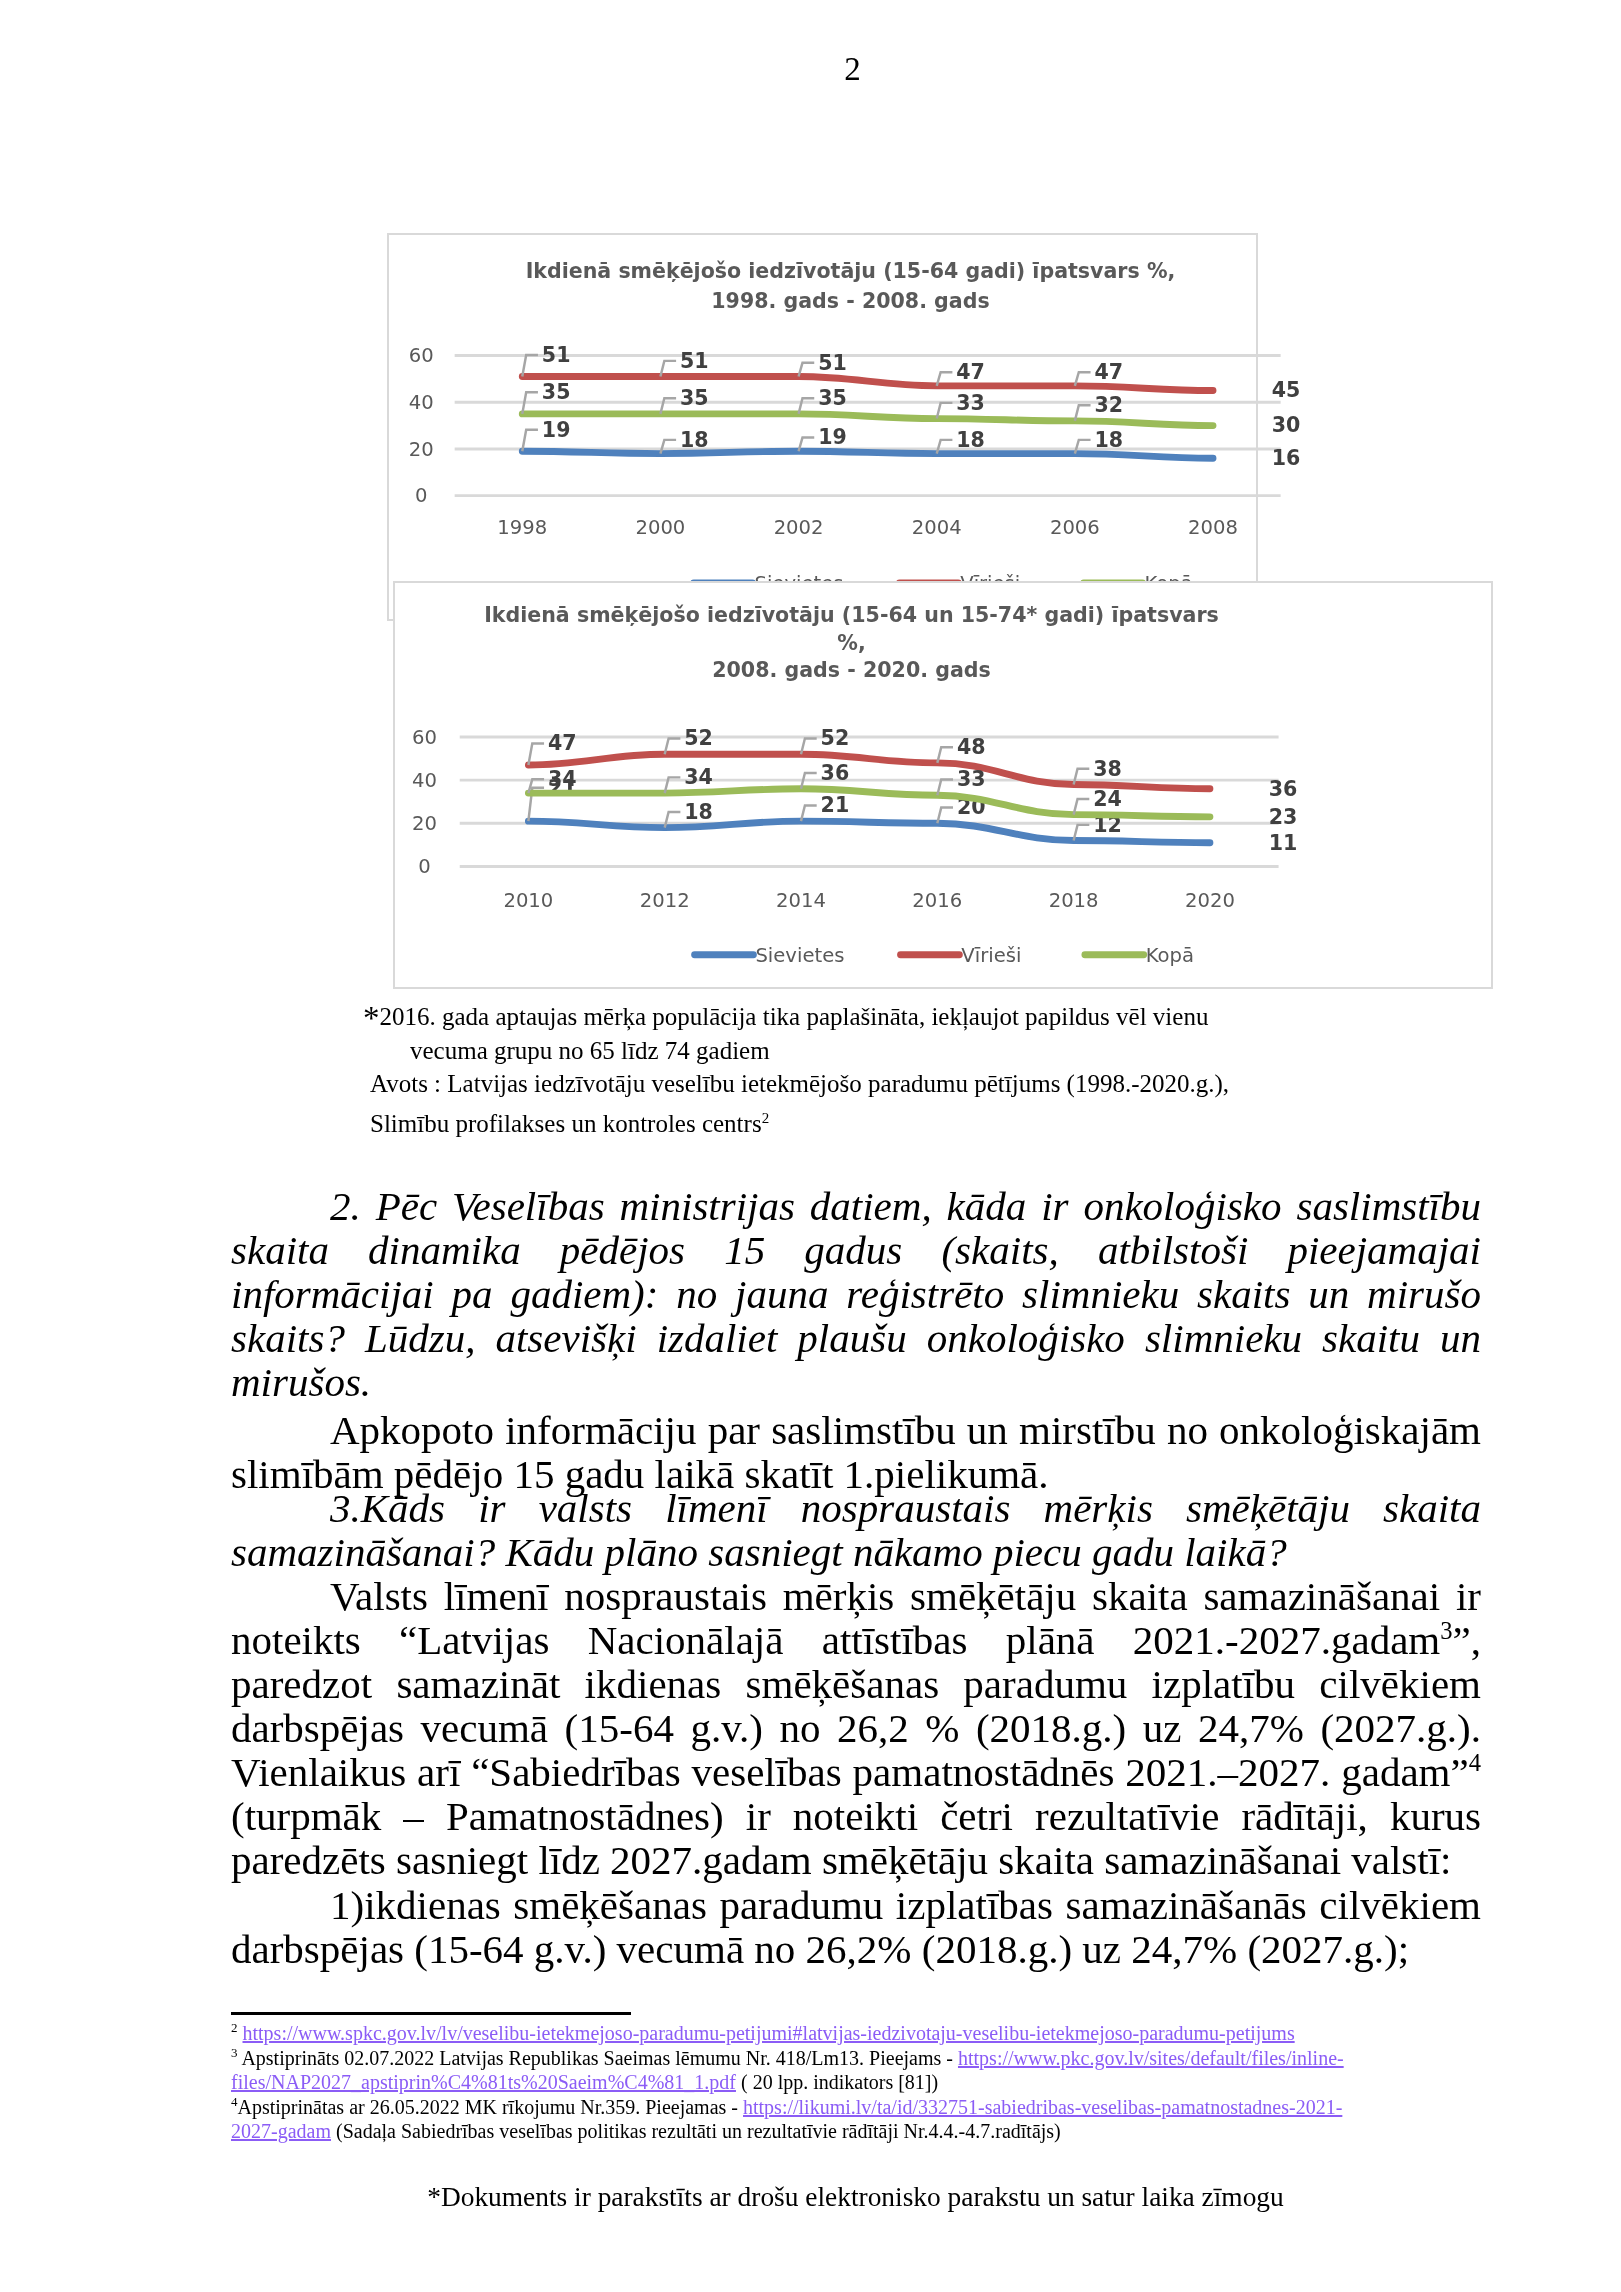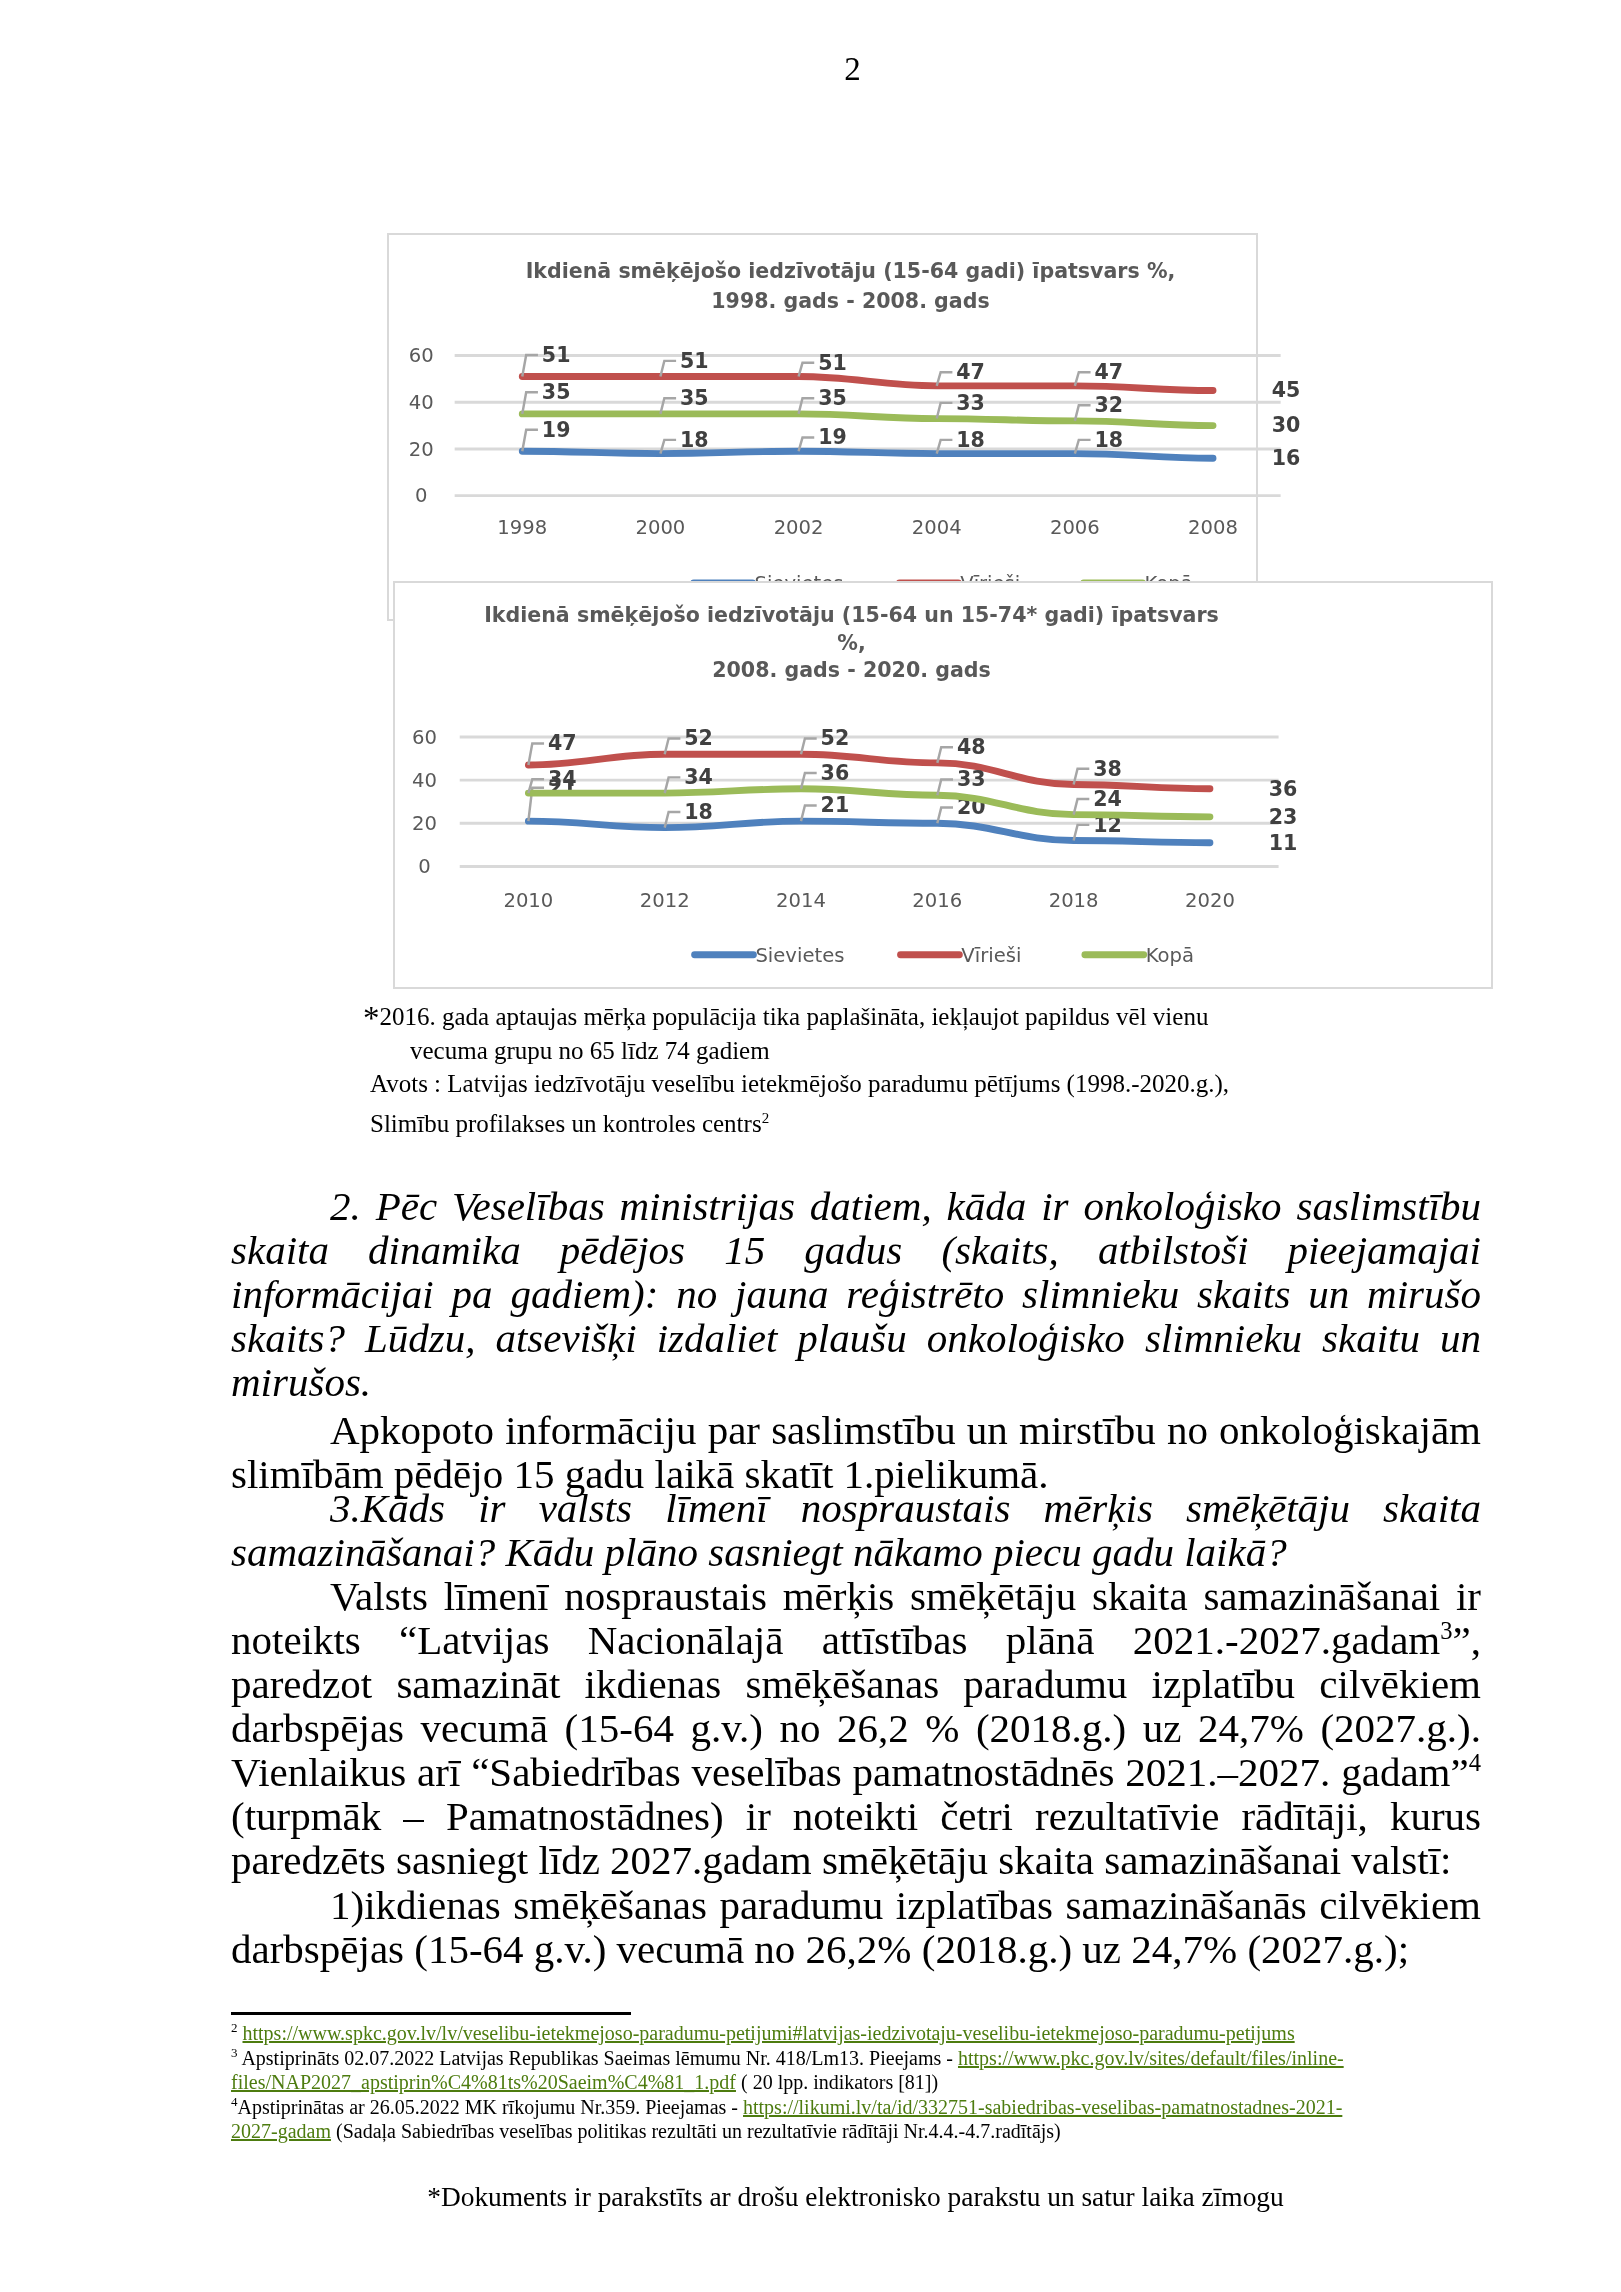--- a/index.html
+++ b/index.html
@@ -20,21 +20,21 @@
   .note { position: absolute; font-size: 25px; line-height: 32px; white-space: nowrap; }
   .para { position: absolute; left: 231px; width: 1250px; font-size: 41px; line-height: 44px;
           text-align: justify; text-align-last: left; }
   .para.indent { text-indent: 99px; }
   .para.italic { font-style: italic; }
   .para sup { font-size: 60%; line-height: 0; }
 
   #footnote-rule { left: 231px; top: 2012px; width: 400px; height: 2.9px; background: #000; }
   .fn { position: absolute; left: 231px; width: 1274px; font-size: 20px; line-height: 24.5px; white-space: nowrap; }
   .fn sup { font-size: 65%; line-height: 0; }
-  .fn a { color: #4d7c0f; text-decoration: underline; }
+  .fn a { color: #8b5cf6; text-decoration: underline; }
   #signature-note { left: 0; width: 1711px; top: 2182px; text-align: center; font-size: 27.4px; white-space: nowrap; }
 </style>
 </head>
 <body>
 
 <div id="page-number" class="abs">2</div>
 
 <div id="chart1-box" class="chart-box">
   <svg class="chart" id="chart1-svg" width="923" height="388" viewBox="0 0 942 396">
       <text x="471" y="44" text-anchor="middle" class="c-title">Ikdienā smēķējošo iedzīvotāju (15-64 gadi) īpatsvars %,</text>

